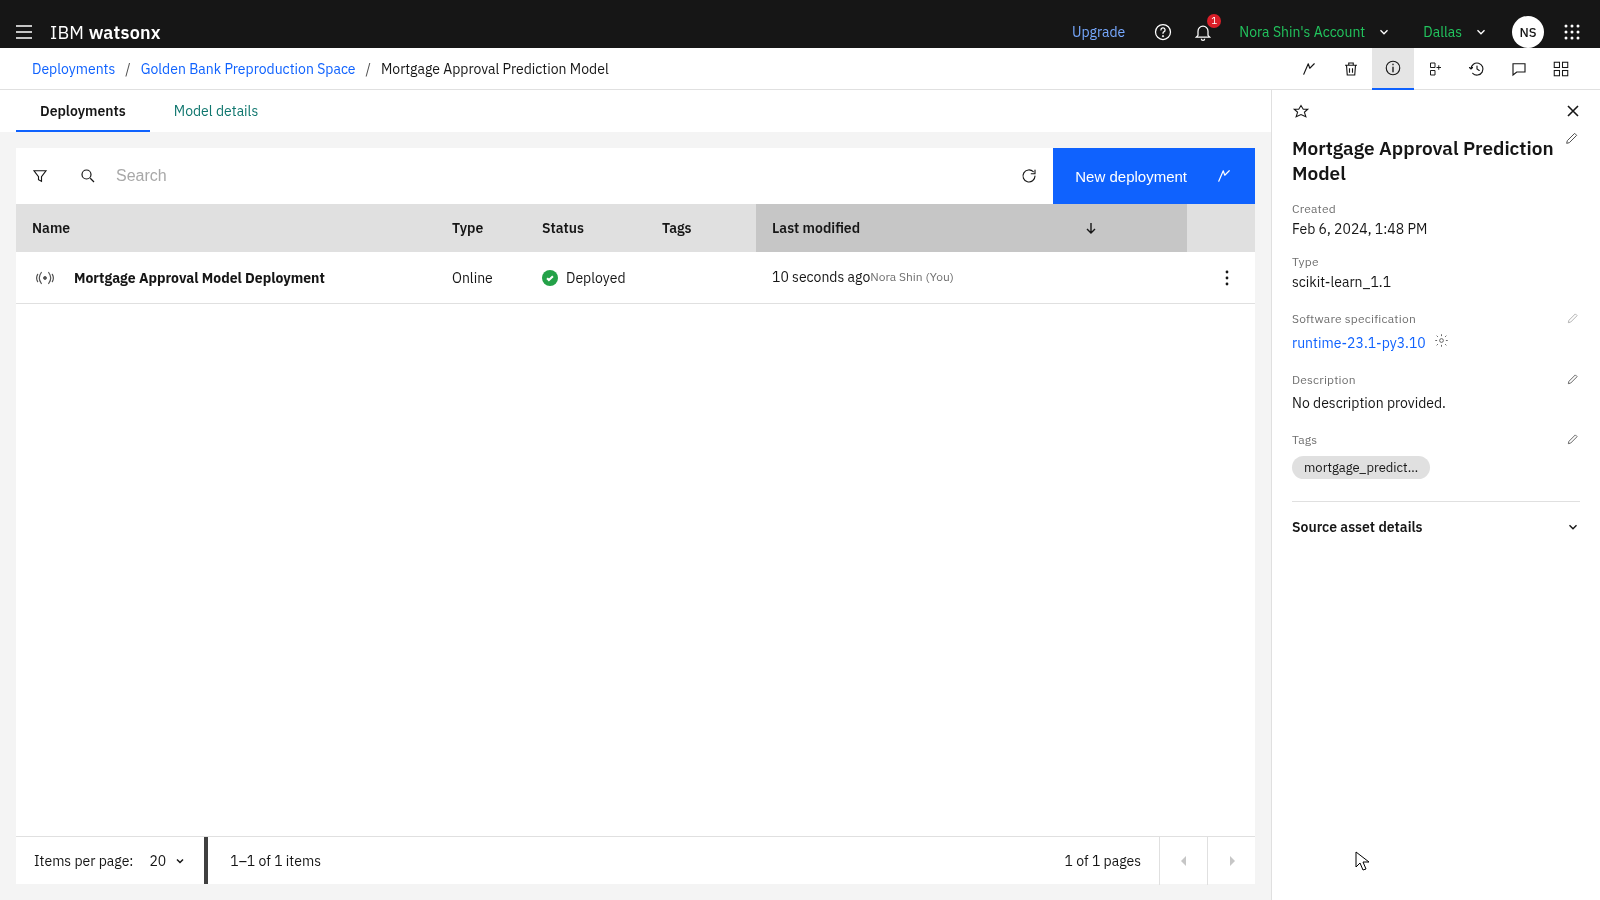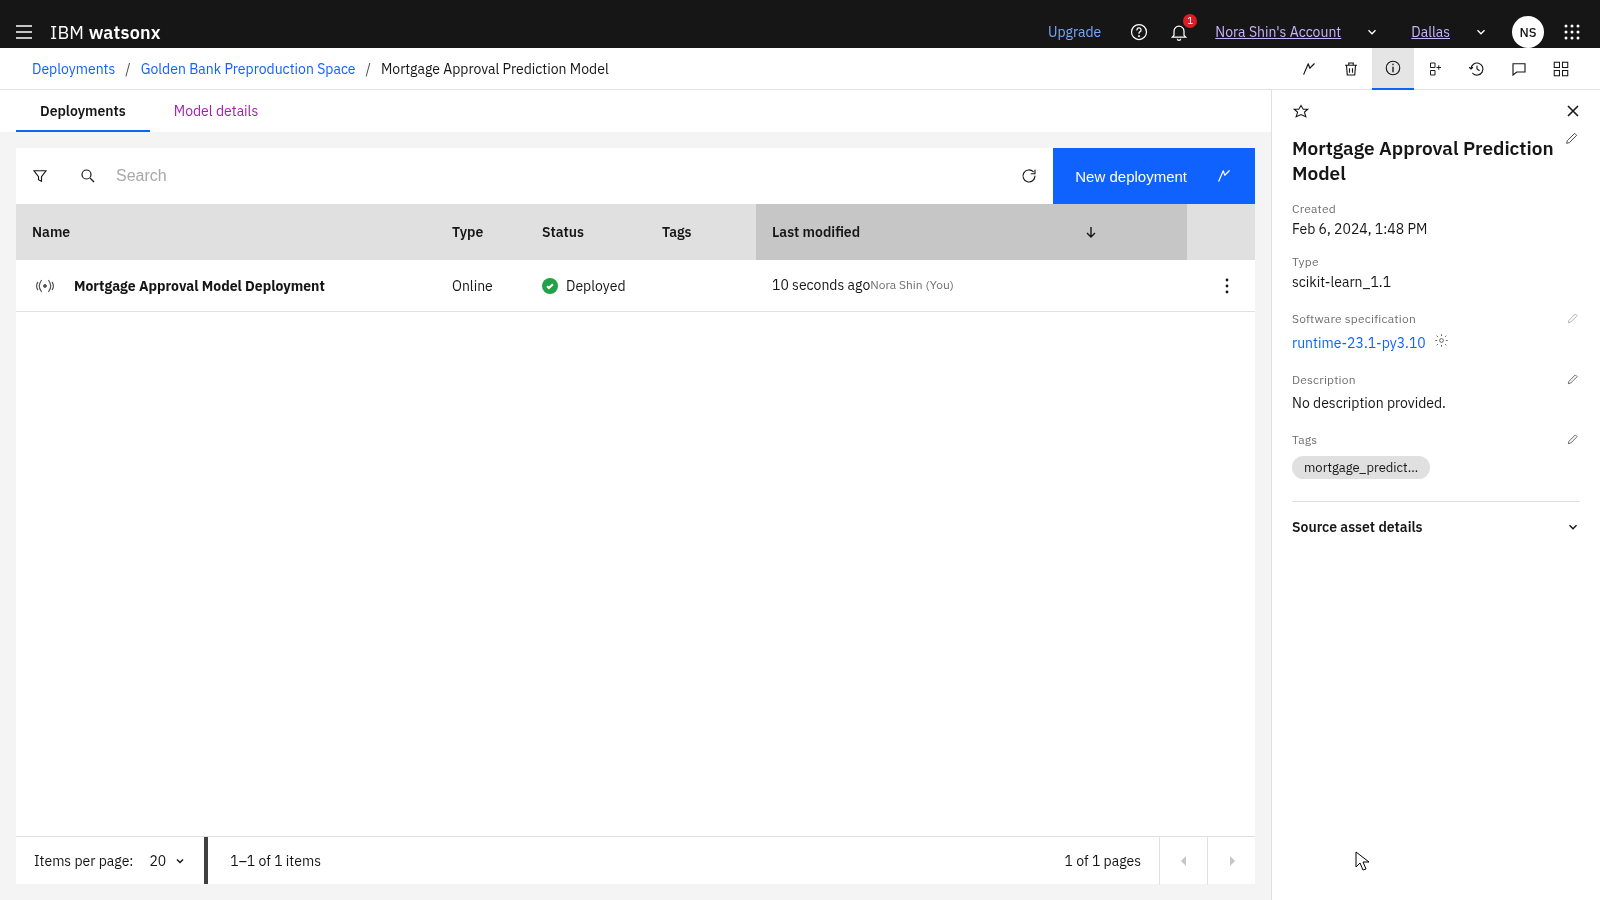--- a/index.html
+++ b/index.html
@@ -25,21 +25,21 @@
   }
   .hamburger { width: 48px; height: 48px; display:flex; align-items:center; justify-content:center; cursor:pointer; }
   .hamburger svg { stroke:#fff; }
   .brand { font-size: 18px; margin-left: 2px; font-weight: 400; letter-spacing: .2px;}
   .brand b { font-weight: 600; }
   .header-spacer { flex: 1; }
   .upgrade { color:#77a9ff; font-size:14px; padding:0 18px; cursor:pointer; }
   .hdr-icon-btn { width: 40px; height:48px; display:flex; align-items:center; justify-content:center; cursor:pointer; position:relative; }
   .hdr-icon-btn svg { stroke:#fff; fill:none; }
   .badge { position:absolute; top:6px; right:2px; background:#da1e28; color:#fff; font-size:10px; border-radius:8px; padding:0 4px; line-height:14px; min-width:14px; text-align:center;}
-  .account-sel, .region-sel { display:flex; align-items:center; gap:24px; padding:0 16px; cursor:pointer; color:#c4b5fd; font-size:14px;text-decoration:underline;}
+  .account-sel, .region-sel { display:flex; align-items:center; gap:12px; padding:0 16px; cursor:pointer; color:#22c55e; font-size:14px;}
   .avatar { width:32px; height:32px; border-radius:50%; background:#fff; color:#161616; display:flex; align-items:center; justify-content:center; font-size:13px; font-weight:500; margin:0 8px;}
   .apps-grid { width:40px; height:48px; display:flex; align-items:center; justify-content:center; cursor:pointer; }
 
   
   .sub-header {
     height: 42px;
     display:flex;
     align-items:center;
     padding: 0 18px 0 32px;
     border-bottom: 1px solid #e0e0e0;
@@ -50,35 +50,35 @@
   .sub-header-spacer { flex:1; }
   .action-btn { width:42px; height:42px; display:flex; align-items:center; justify-content:center; cursor:pointer; }
   .action-btn.active { border-bottom:2px solid #0f62fe; background:#e5e5e5;}
   .action-btn svg { stroke:#161616; fill:none; }
 
   .body-wrap { display:flex; height: calc(900px - 48px - 42px); }
   .main-pane { flex:1; display:flex; flex-direction:column; border-right:1px solid #e0e0e0; background:#f4f4f4; }
 
   
   .tabs { display:flex; background:#fff; padding: 0 0 0 16px; }
-  .tab { padding: 12px 24px 10px; font-size:14px; color:#a21caf; cursor:pointer; border-bottom:2px solid transparent;}
+  .tab { padding: 12px 24px 10px; font-size:14px; color:#0f766e; cursor:pointer; border-bottom:2px solid transparent;}
   .tab.active { color:#161616; font-weight:600; border-bottom:2px solid #0f62fe; }
 
   
   .toolbar { display:flex; align-items:center; background:#fff; margin:16px 16px 0 16px; height:56px; padding:0; }
   .toolbar .filter-btn, .toolbar .search-btn { width:48px; height:56px; display:flex; align-items:center; justify-content:center; cursor:pointer; }
   .toolbar input { border:none; outline:none; font-size:16px; flex:1; padding:0 4px; color:#4c1d95; }
   .toolbar input::placeholder { color:#a8a8a8; }
   .refresh-btn { width:48px; height:56px; display:flex; align-items:center; justify-content:center; cursor:pointer; }
   .new-deploy { background:#0f62fe; color:#fff; height:56px; padding:0 22px; display:flex; align-items:center; gap:28px; font-size:15px; cursor:pointer; border:none; }
   .new-deploy svg { stroke:#fff; }
 
   
   .table-wrap { background:#fff; margin:0 16px; flex:1; display:flex; flex-direction:column; }
-  .thead { display:flex; background:#e0e0e0; height:56px; align-items:center; font-weight:600; font-size:14px; }
+  .thead { display:flex; background:#e0e0e0; height:48px; align-items:center; font-weight:600; font-size:14px; }
   .th, .td { padding:0 16px; }
   .col-name { width:420px; }
   .col-type { width:90px; }
   .col-status{ width:120px; }
   .col-tags  { width:110px; }
   .col-mod   { flex:1; display:flex; align-items:center; justify-content:space-between; padding-right:88px;}
   .col-mod.header-sort { background:#c6c6c6; height:100%; display:flex; align-items:center;}
   .col-menu  { width:68px; }
   .trow { display:flex; align-items:center; height:52px; border-bottom:1px solid #e0e0e0; }
   .dep-name { display:flex; align-items:center; gap:18px; margin-left:2px;font-weight:bold;}

